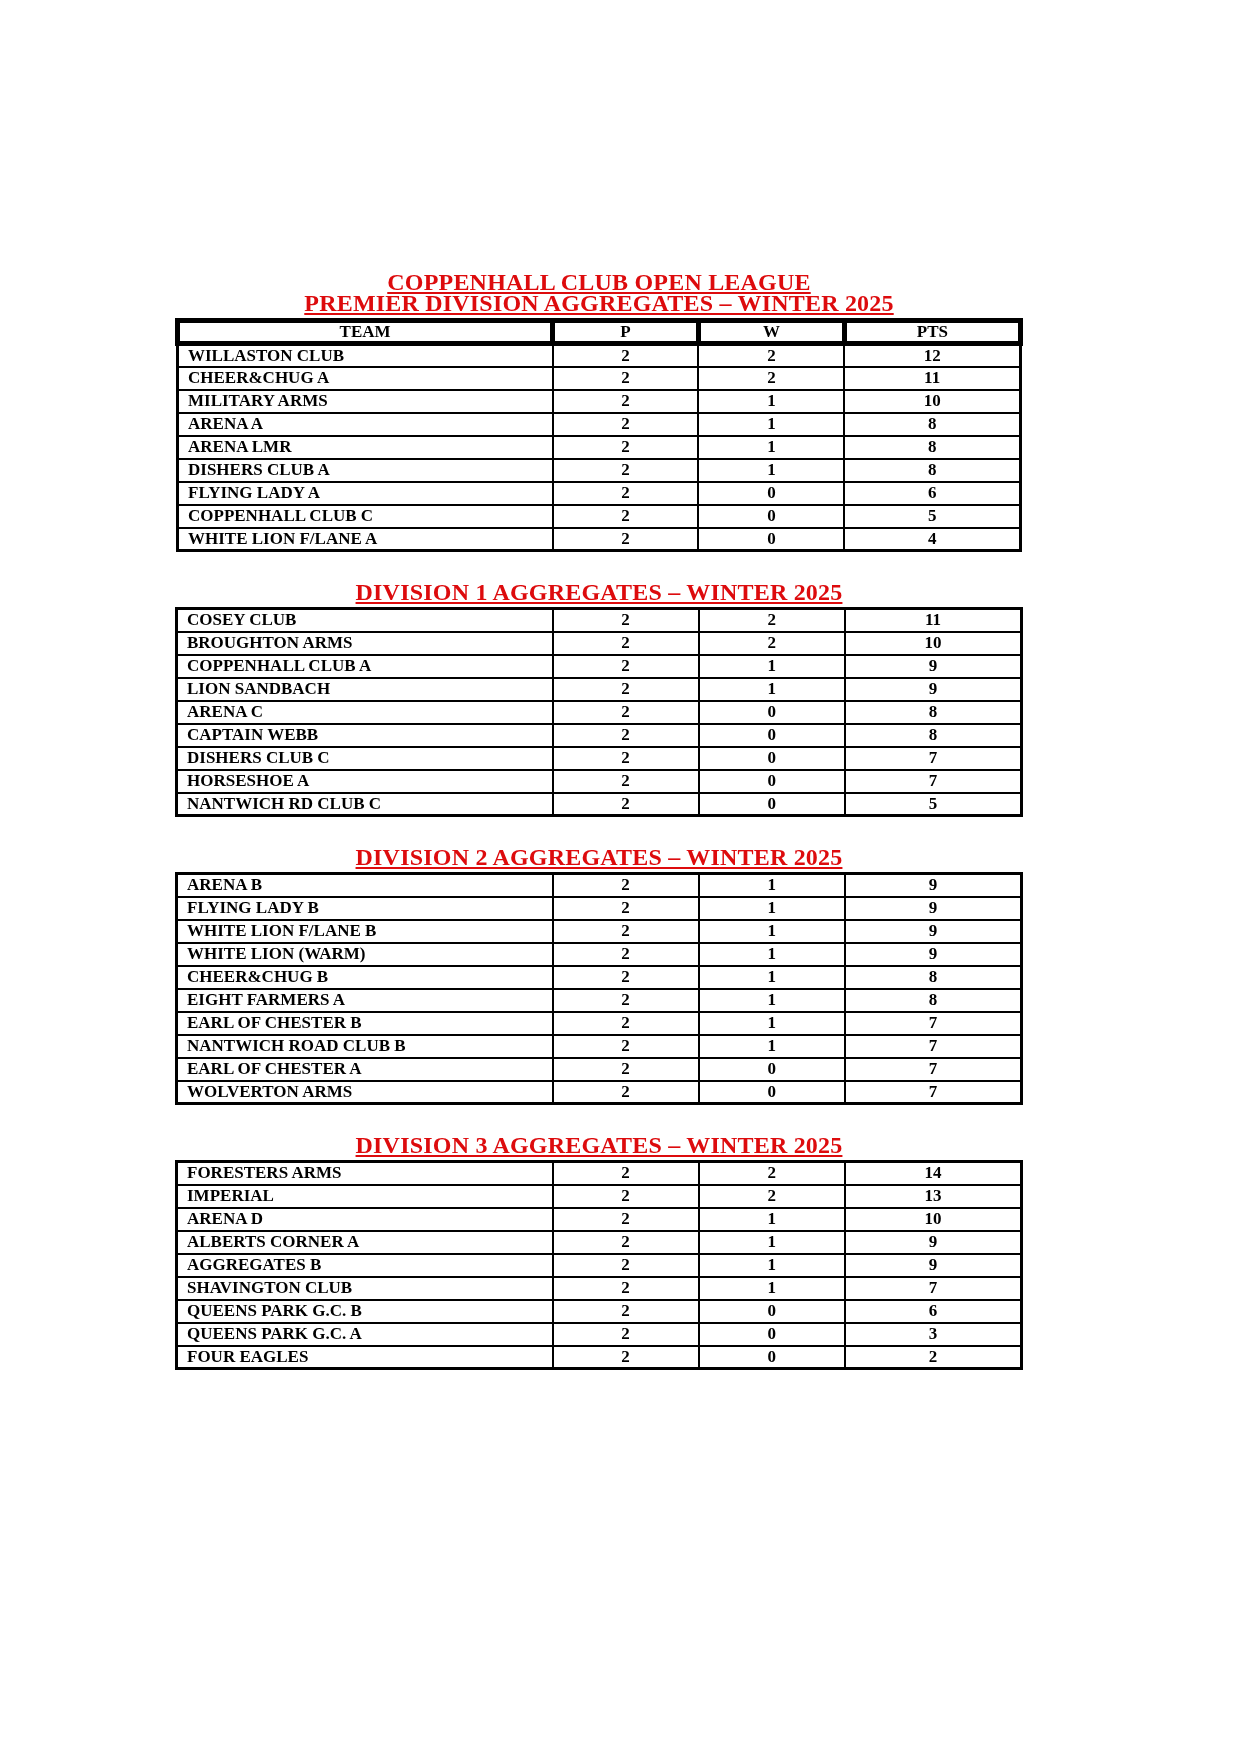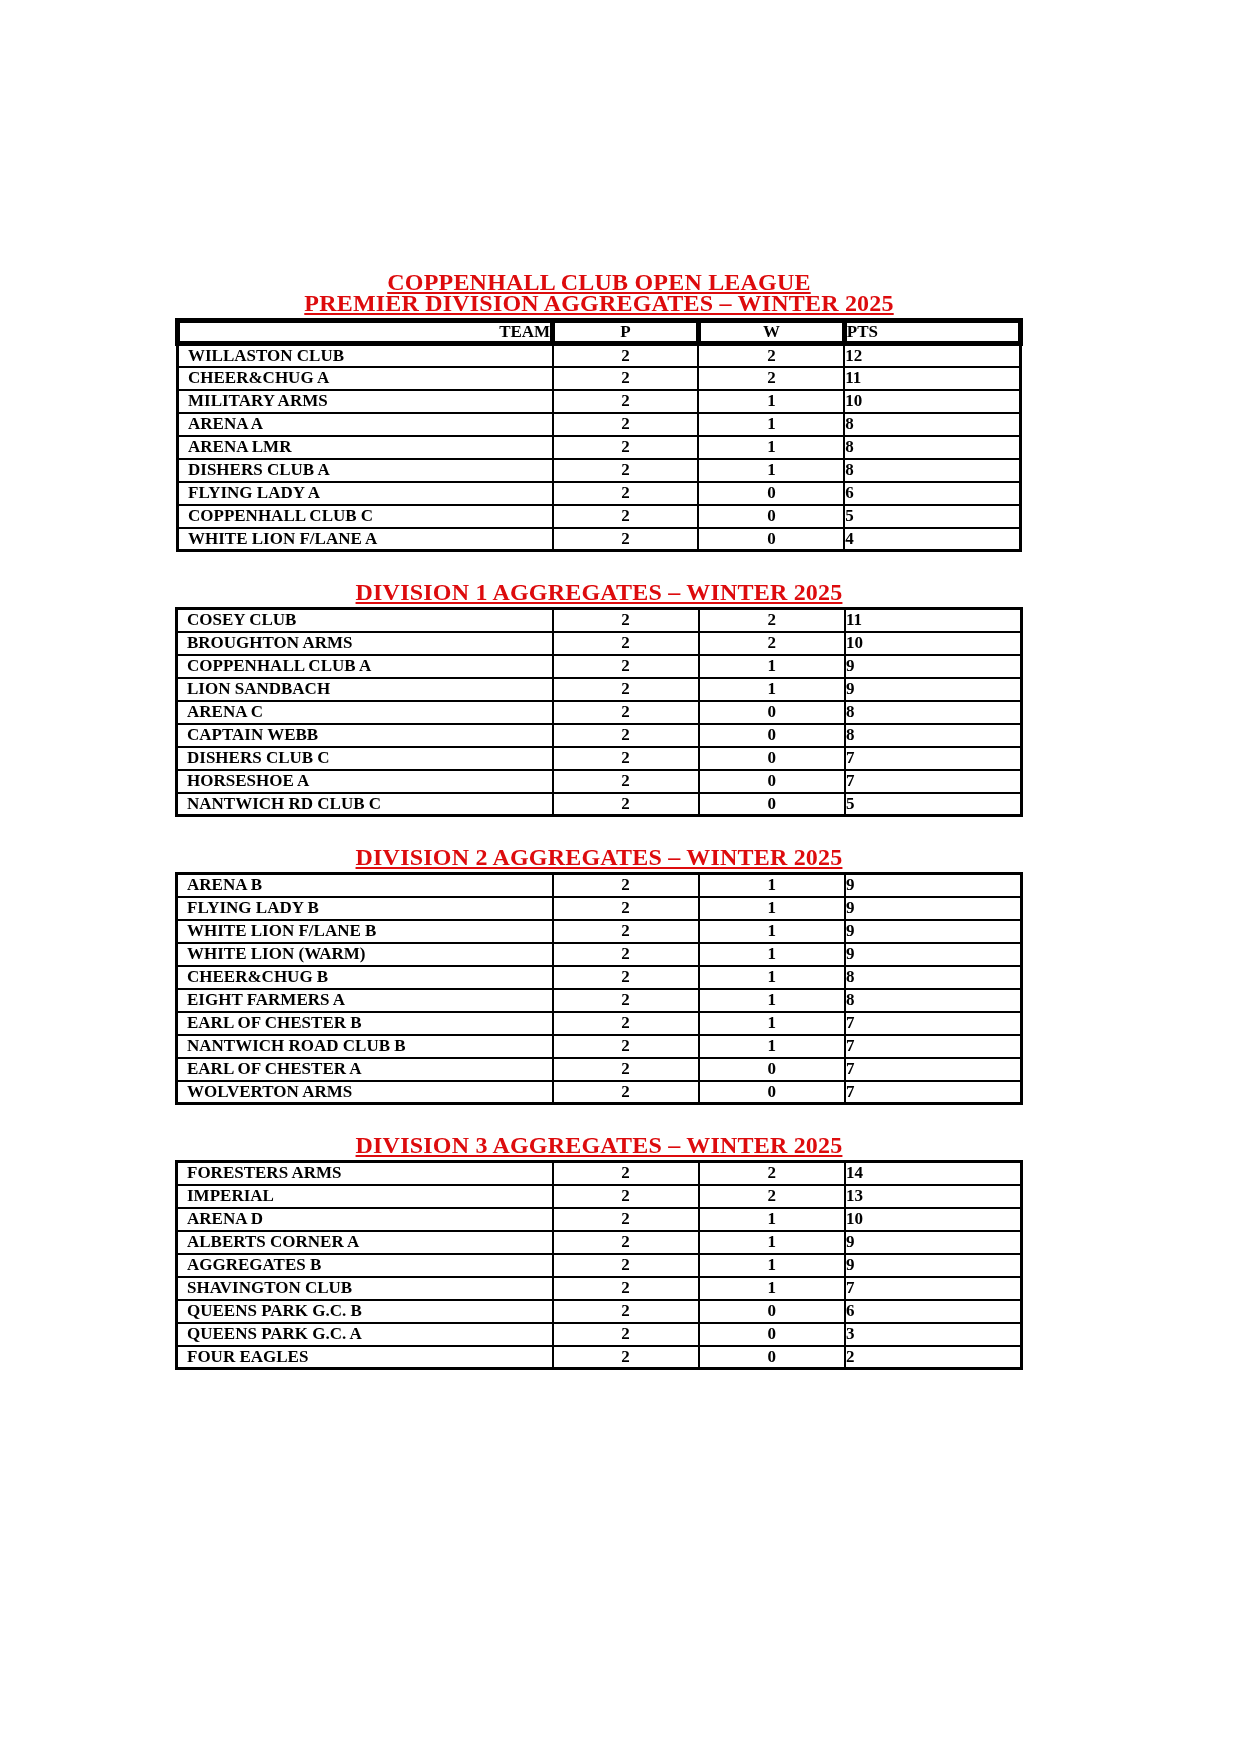--- a/index.html
+++ b/index.html
@@ -46,22 +46,22 @@
     font-size:17px;
     line-height:1.05;
     vertical-align:middle;
     overflow:hidden;
     white-space:nowrap;
   }
   .league thead th { border:5px solid #000; }
   .col-team { width:44.5%; text-align:left; padding-left:9px; }
   .col-p    { width:17.3%; text-align:center; }
   .col-w    { width:17.3%; text-align:center; }
-  .col-pts  { width:20.9%; text-align:left; }
-  .league thead th.col-team { text-align:right; padding-left:0; }
+  .col-pts  { width:20.9%; text-align:center; }
+  .league thead th.col-team { text-align:center; padding-left:0; }
 </style>
 </head>
 <body>
 
 <div class="page">
   <div class="doc">
     <div class="doc-title">COPPENHALL CLUB OPEN LEAGUE</div>
     <div id="sections">
         <div class="section">
           <div class="section-title">PREMIER DIVISION AGGREGATES – WINTER 2025</div>

